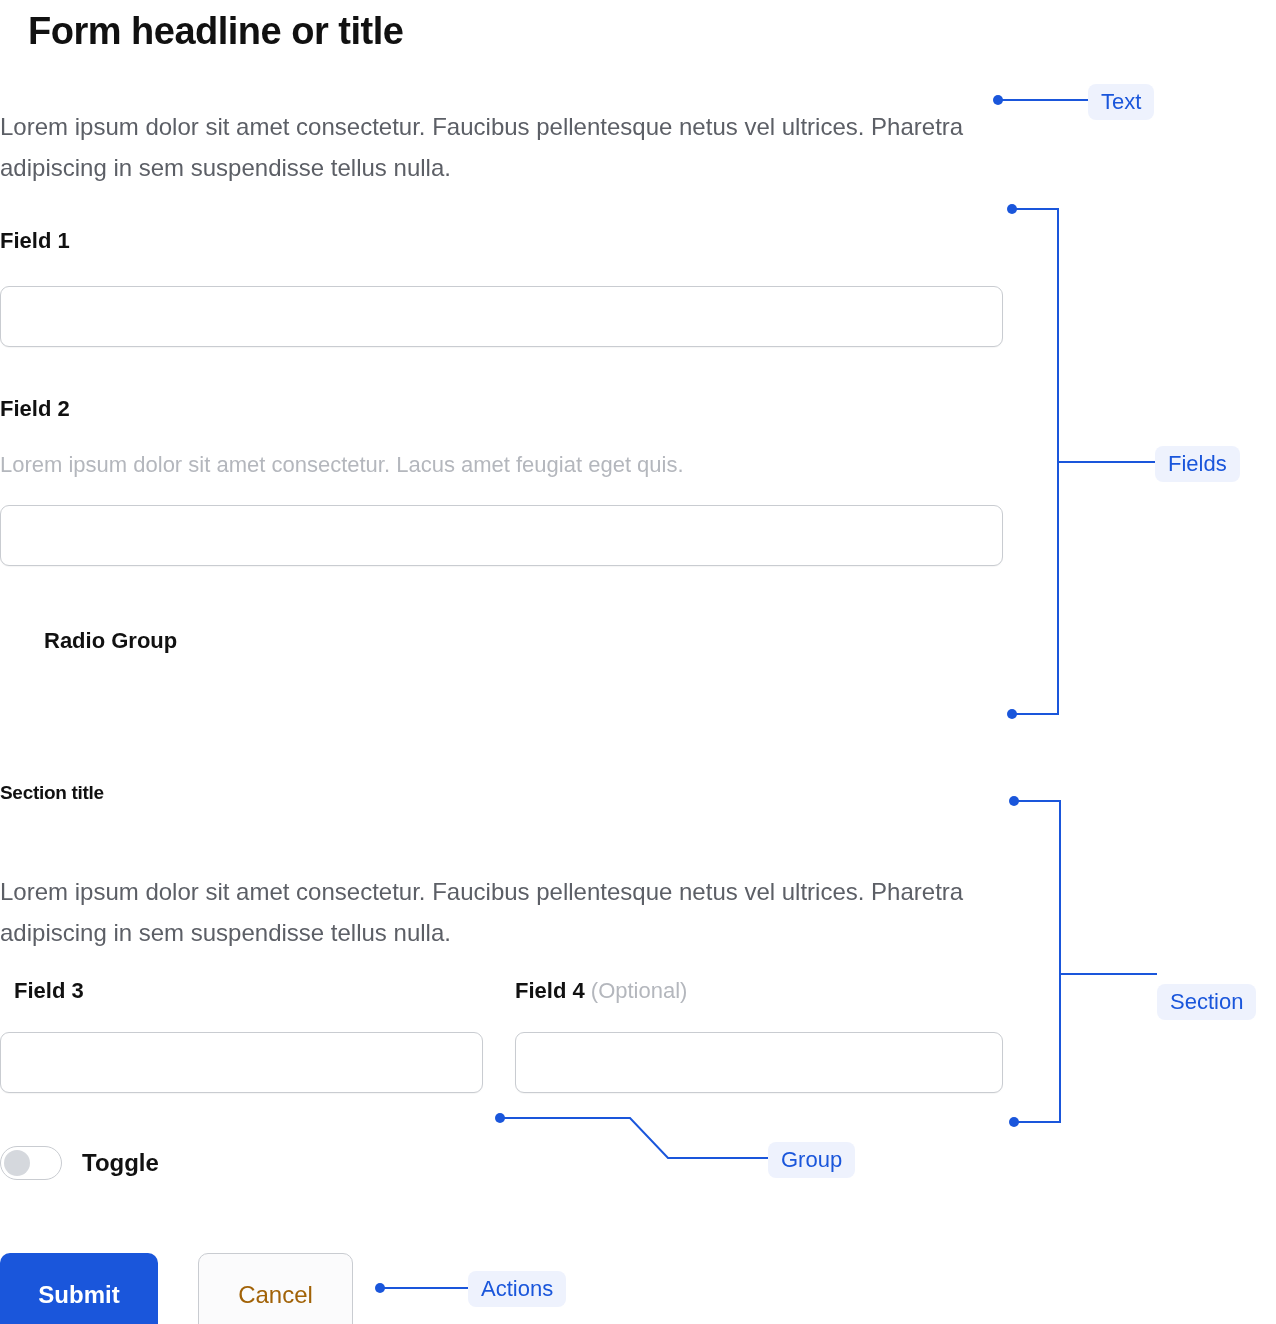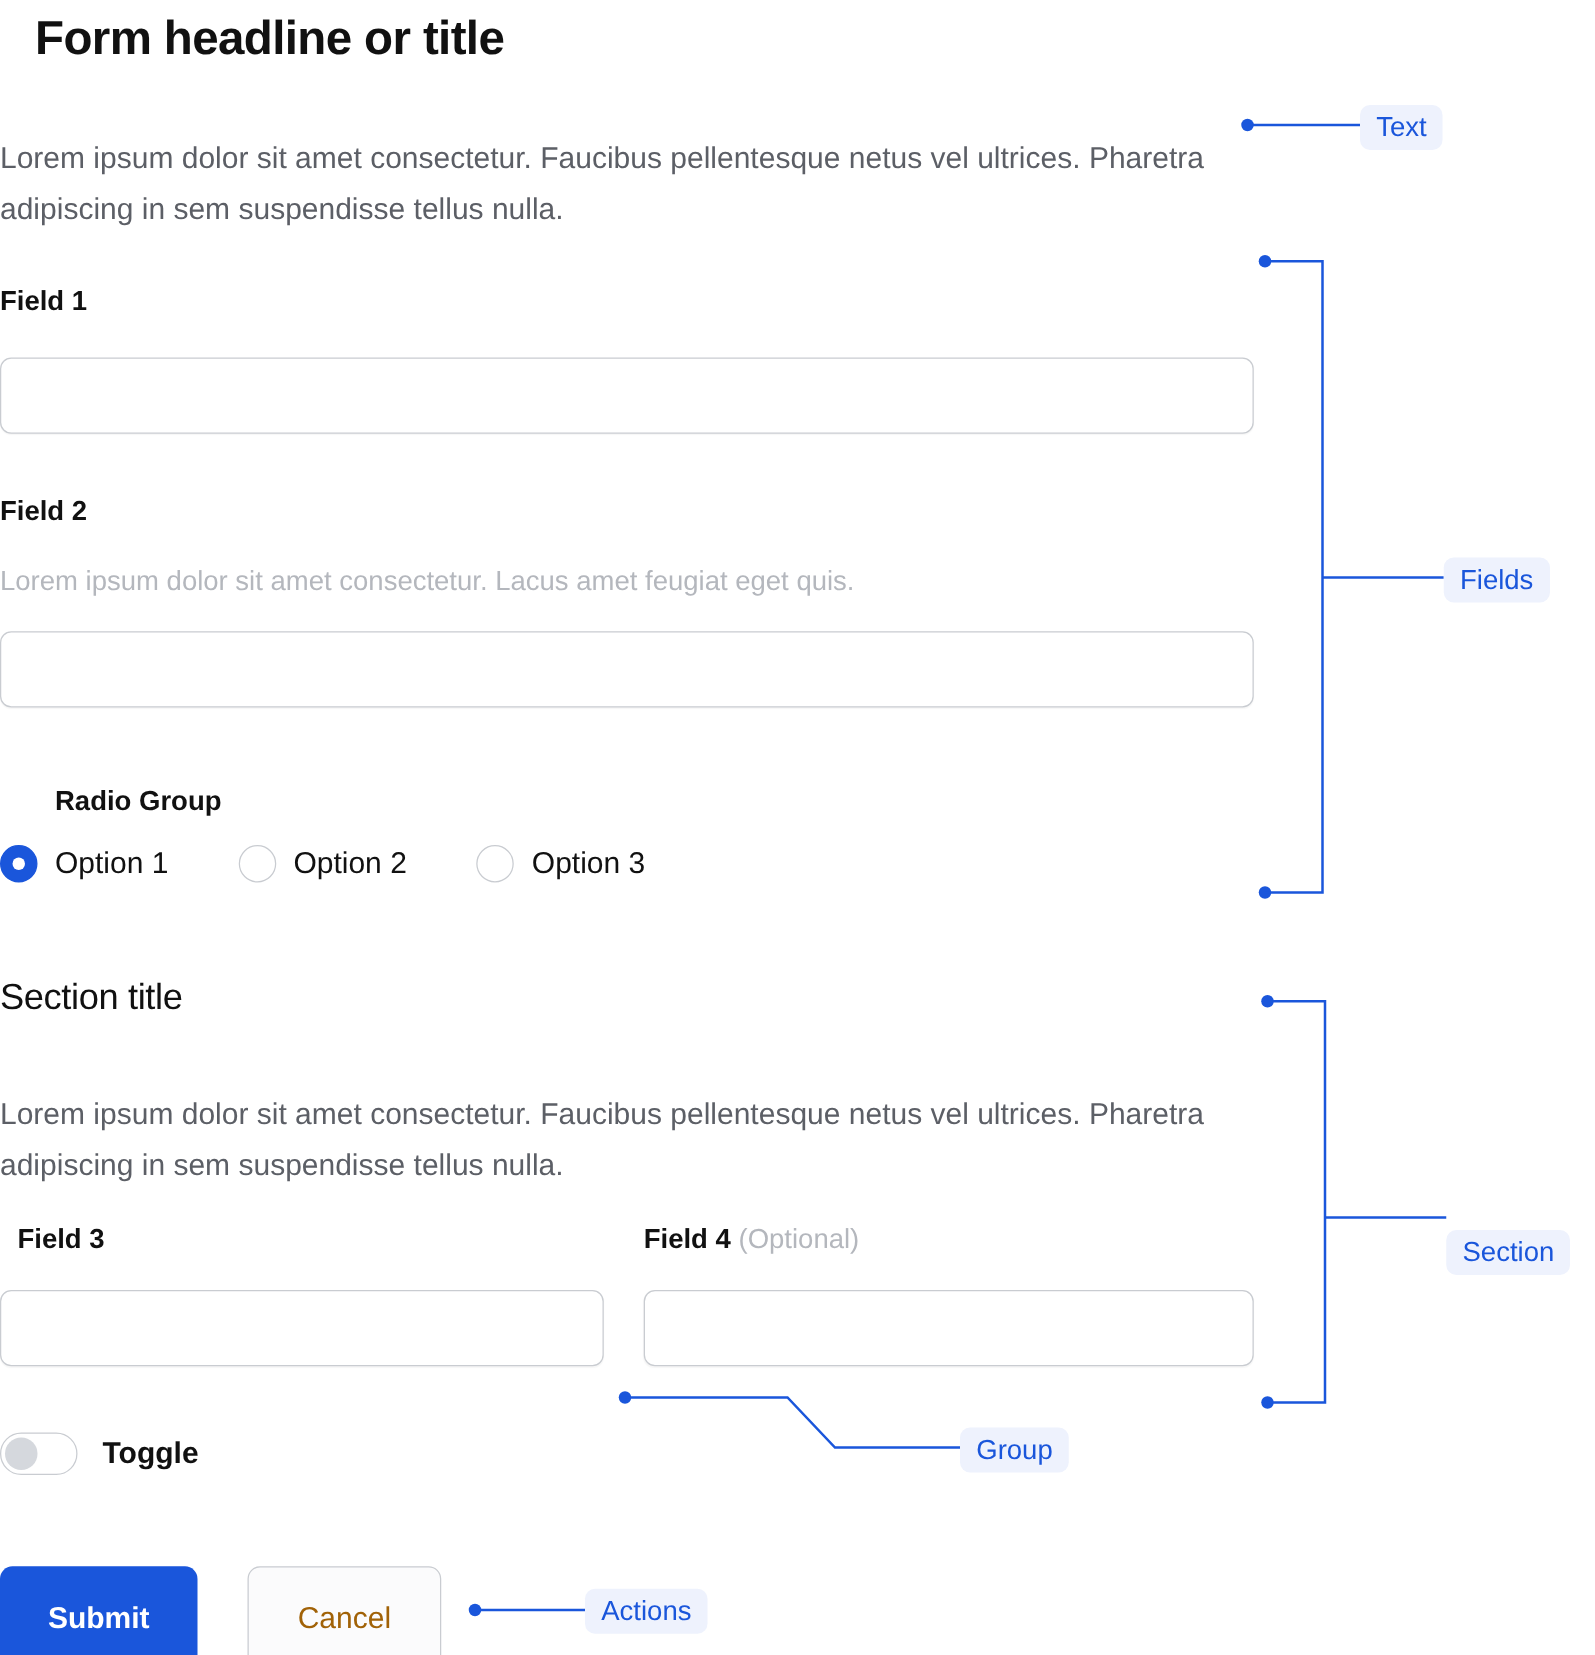--- a/index.html
+++ b/index.html
@@ -98,21 +98,21 @@
     left: 50%; top: 50%;
     width: 10px; height: 10px;
     margin-left: -5px; margin-top: -5px;
     border-radius: 50%;
     background: #ffffff;
   }
   .radio-text { font-size: 24px; color: #111111; }
   
   #section-title {
     position: absolute; left: 0; top: 782px;
-    font-size: 29px; font-weight: 400; letter-spacing: -0.3px;
+    font-size: 19px; font-weight: 700; letter-spacing: -0.3px;
   }
   #section-desc {
     position: absolute; left: 0; top: 847px; width: 975px;
     font-size: 24px; line-height: 41px; color: #5c5f66;
   }
   #field3-label { position: absolute; left: 0; top: 978px; padding-left: 14px; }
   #field3-input { position: absolute; left: 0; top: 1032px; width: 483px; }
   #field4-label { position: absolute; left: 515px; top: 978px; }
   #field4-input { position: absolute; left: 515px; top: 1032px; width: 488px; }
   
@@ -189,34 +189,20 @@
   <p class="intro">Lorem ipsum dolor sit amet consectetur. Faucibus pellentesque netus vel ultrices. Pharetra adipiscing in sem suspendisse tellus nulla.</p>
 
   <div class="label" id="field1-label">Field 1</div>
   <input class="input" id="field1-input" type="text" placeholder="" style="">
 
   <div class="label" id="field2-label">Field 2</div>
   <div class="hint" id="field2-hint">Lorem ipsum dolor sit amet consectetur. Lacus amet feugiat eget quis.</div>
   <input class="input" id="field2-input" type="text" placeholder="" style="">
 
   <div class="label" id="radio-label">Radio Group</div>
-  <div id="radio-row">
-    <div class="radio-item">
-      <span class="radio-dot checked"></span>
-      <span class="radio-text">Option 1</span>
-    </div>
-    <div class="radio-item">
-      <span class="radio-dot"></span>
-      <span class="radio-text">Option 2</span>
-    </div>
-    <div class="radio-item">
-      <span class="radio-dot"></span>
-      <span class="radio-text">Option 3</span>
-    </div>
-  </div>
 
   <div id="section-title">Section title</div>
   <p id="section-desc">Lorem ipsum dolor sit amet consectetur. Faucibus pellentesque netus vel ultrices. Pharetra adipiscing in sem suspendisse tellus nulla.</p>
 
   <div class="label" id="field3-label">Field 3</div>
   <input class="input" id="field3-input" type="text" placeholder="" style="">
 
   <div class="label" id="field4-label">
     <span>Field 4</span>
     <span class="sublabel">(Optional)</span>

